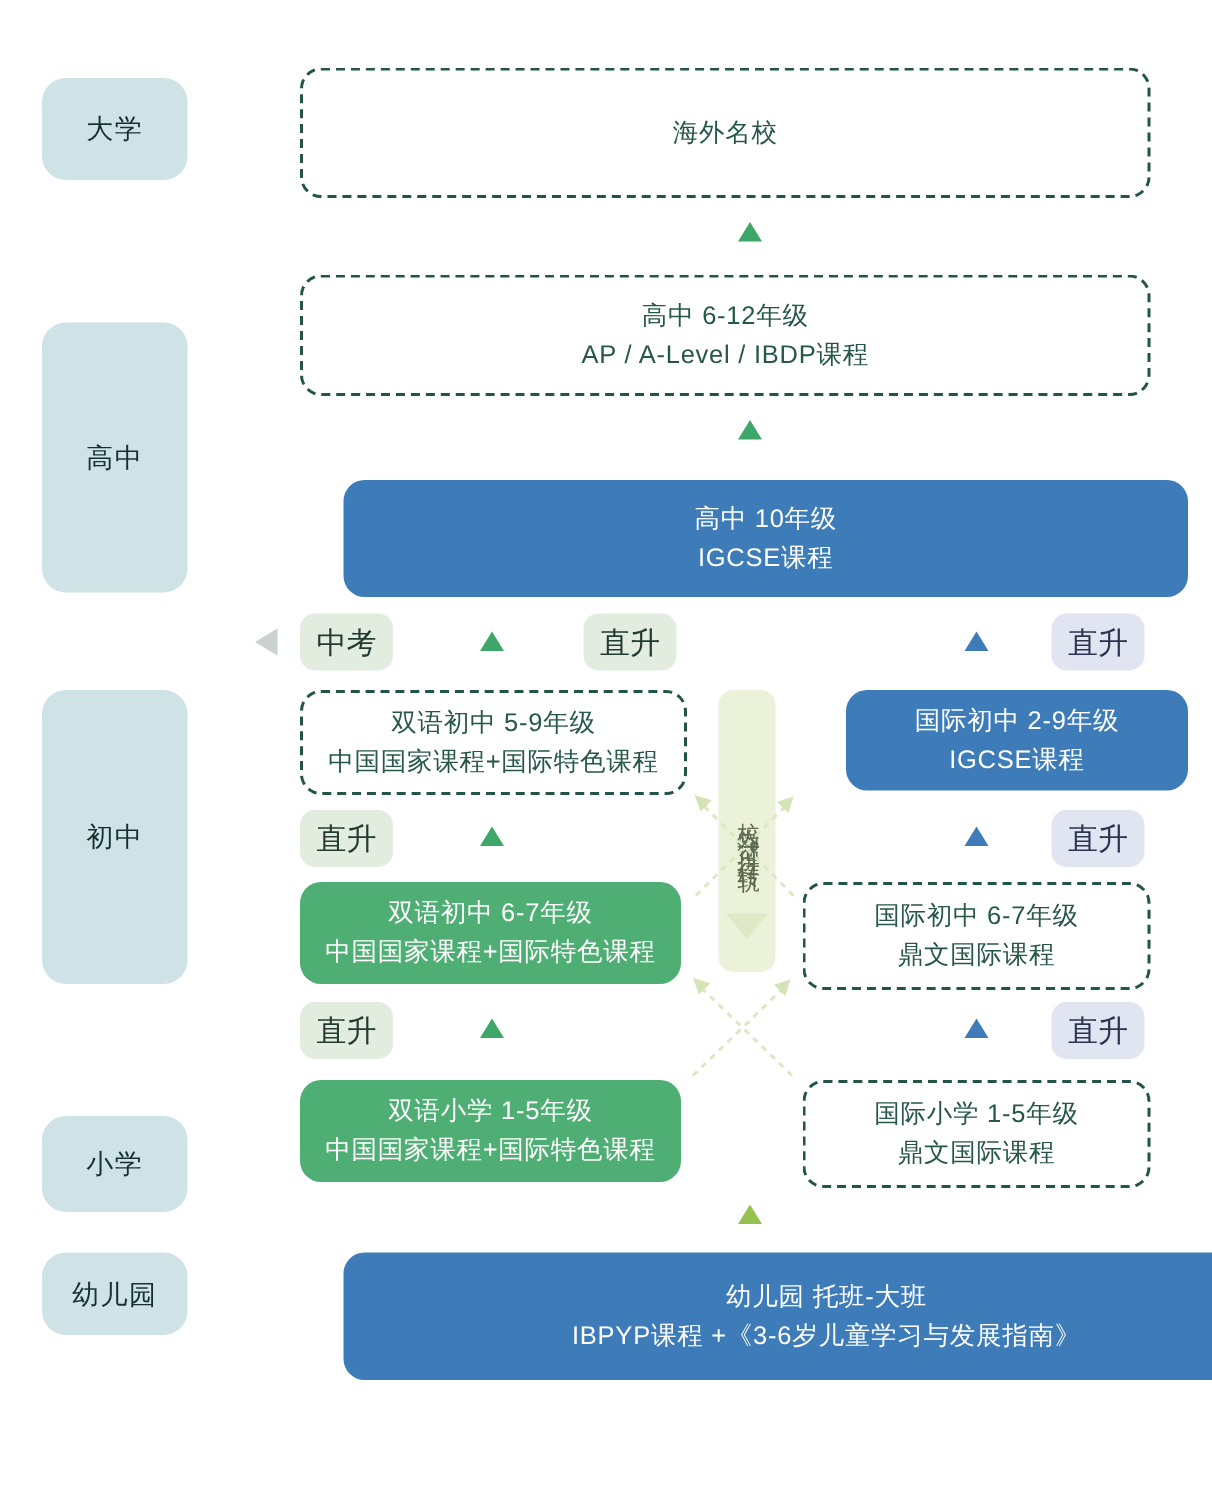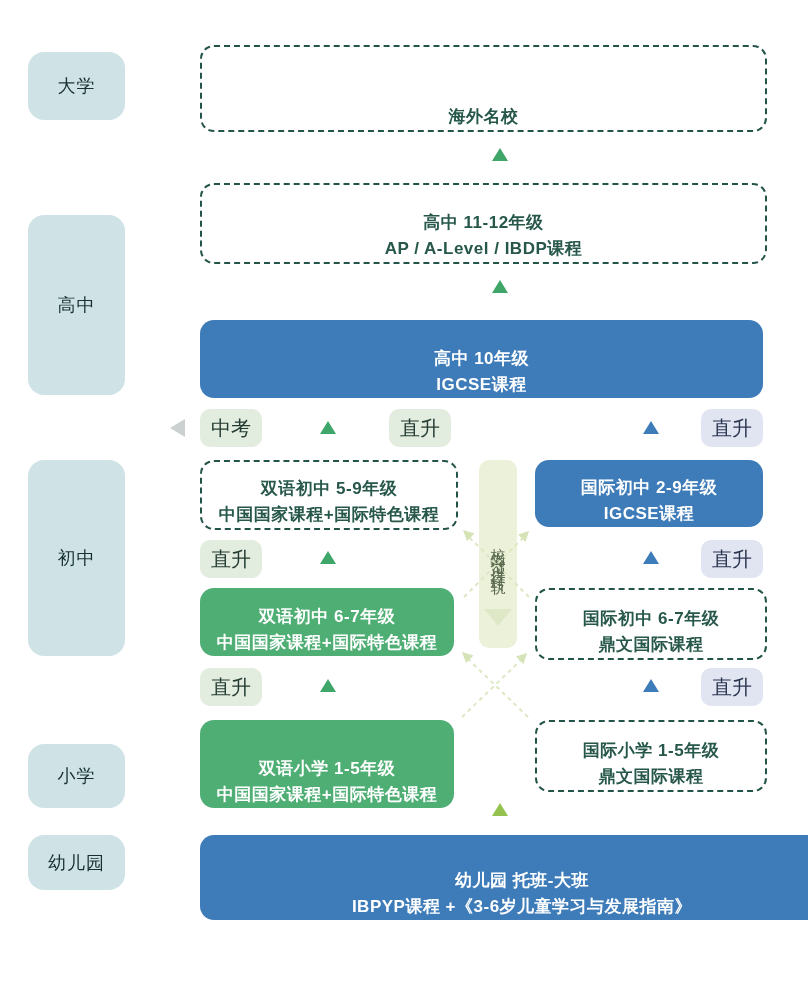--- a/index.html
+++ b/index.html
@@ -11,34 +11,34 @@
          display:flex;align-items:center;justify-content:center;color:#16302f;
          font-size:18px;font-weight:500;letter-spacing:1px;z-index:3;}
   .stage-univ{top:52px;height:68px;}
   .stage-high{top:215px;height:180px;}
   .stage-mid{top:460px;height:196px;}
   .stage-prim{top:744px;height:64px;}
   .stage-kind{top:835px;height:55px;}
 
   
   .fbox{position:absolute;border-radius:14px;display:flex;flex-direction:column;
-        align-items:center;justify-content:flex-end;text-align:center;z-index:3;
-        font-size:17px;font-weight:700;line-height:26px;letter-spacing:0.5px;}
+        align-items:center;justify-content:center;text-align:center;z-index:3;
+        font-size:17px;font-weight:400;line-height:26px;letter-spacing:0.5px;}
   .dashed{border:2px dashed #235449;color:#26574a;background:#ffffff;}
-  .blue{background:#3e7cb9;color:#ffffff;}
+  .blue{background:#3e7cb9;color:#ffffff;margin-left:29px;}
   .green{background:#4fae74;color:#ffffff;}
 
   .box-overseas{left:200px;top:45px;width:563px;height:83px;}
   .box-hs1112{left:200px;top:183px;width:563px;height:77px;}
   .box-hs10{left:200px;top:320px;width:563px;height:78px;}
   .box-b89{left:200px;top:460px;width:254px;height:66px;}
   .box-i89{left:535px;top:460px;width:228px;height:67px;}
   .box-b67{left:200px;top:588px;width:254px;height:68px;}
   .box-i67{left:535px;top:588px;width:228px;height:68px;}
-  .box-b15{left:200px;top:720px;width:254px;height:88px;}
+  .box-b15{left:200px;top:720px;width:254px;height:68px;}
   .box-i15{left:535px;top:720px;width:228px;height:68px;}
   .box-kind{left:200px;top:835px;width:644px;height:85px;}
 
   
   .pill{position:absolute;width:62px;height:38px;border-radius:10px;display:flex;
         align-items:center;justify-content:center;font-size:20px;font-weight:500;z-index:3;}
   .pill-green{background:#e2ecdf;color:#233c33;}
   .pill-lav{background:#e1e5f2;color:#2a3550;}
 
   
@@ -85,21 +85,21 @@
     <polygon points="527,653 516,656.5 523.5,664" fill="#d5e3b6"></polygon>
 
     <polygon points="484,609 512,609 498,626" fill="#dfe8c6"></polygon>
   </svg>
 
   <div class="fbox dashed box-overseas">
     <div>海外名校</div>
   </div>
 
   <div class="fbox dashed box-hs1112">
-    <div>高中 11-12年级</div>
+    <div>高中 6-12年级</div>
     <div>AP / A-Level / IBDP课程</div>
   </div>
 
   <div class="fbox blue box-hs10">
     <div>高中 10年级</div>
     <div>IGCSE课程</div>
   </div>
 
   <div class="fbox dashed box-b89">
     <div>双语初中 5-9年级</div>

